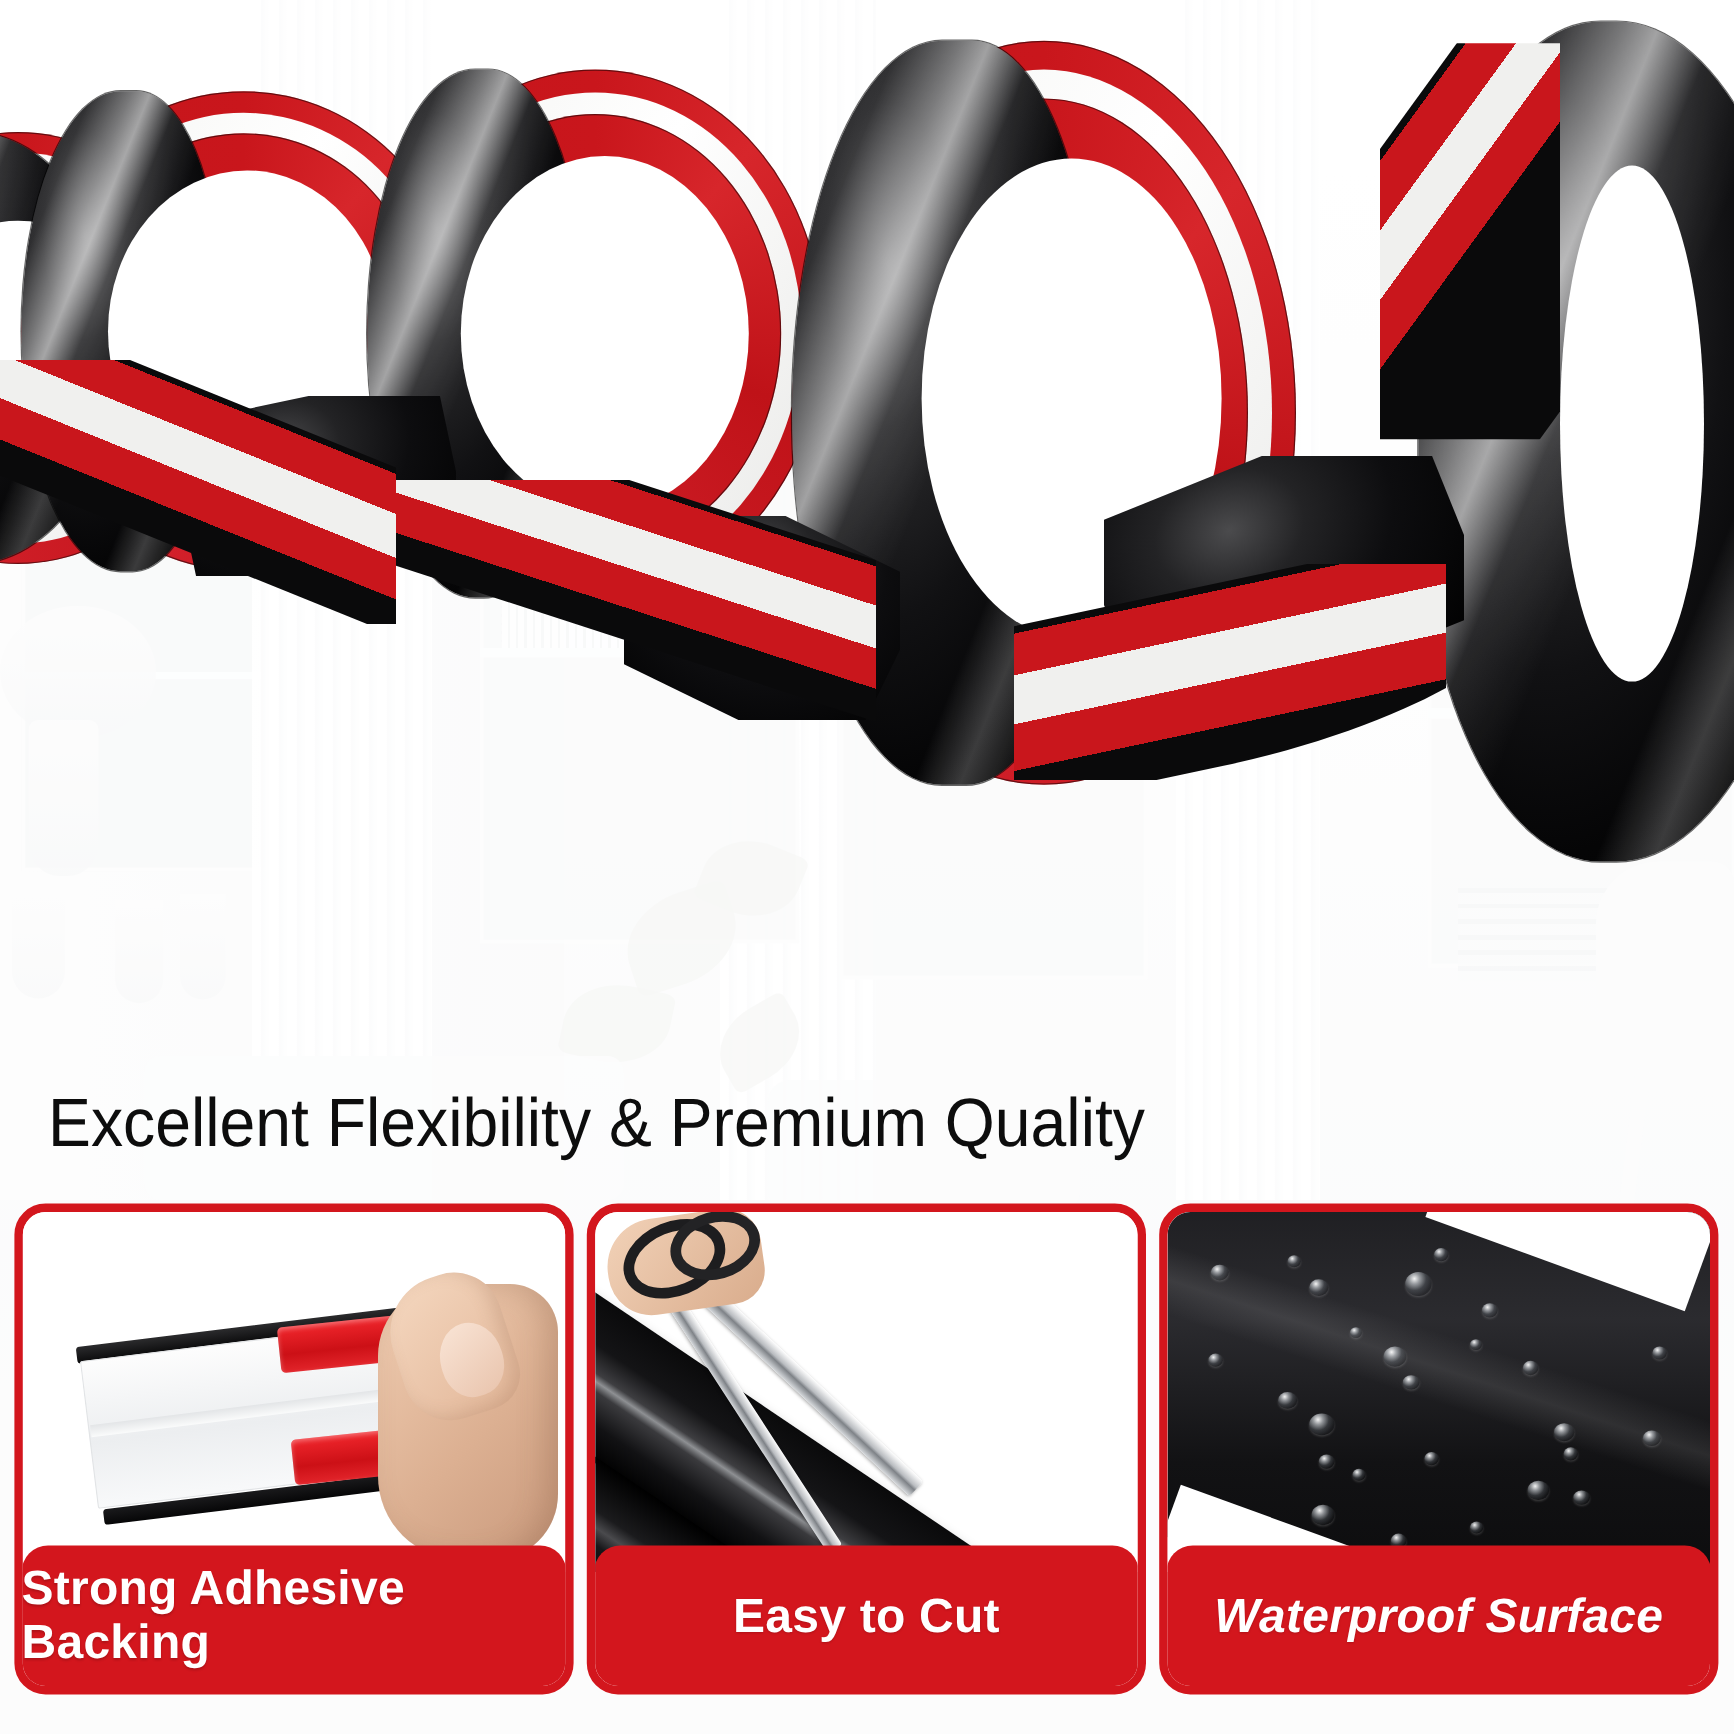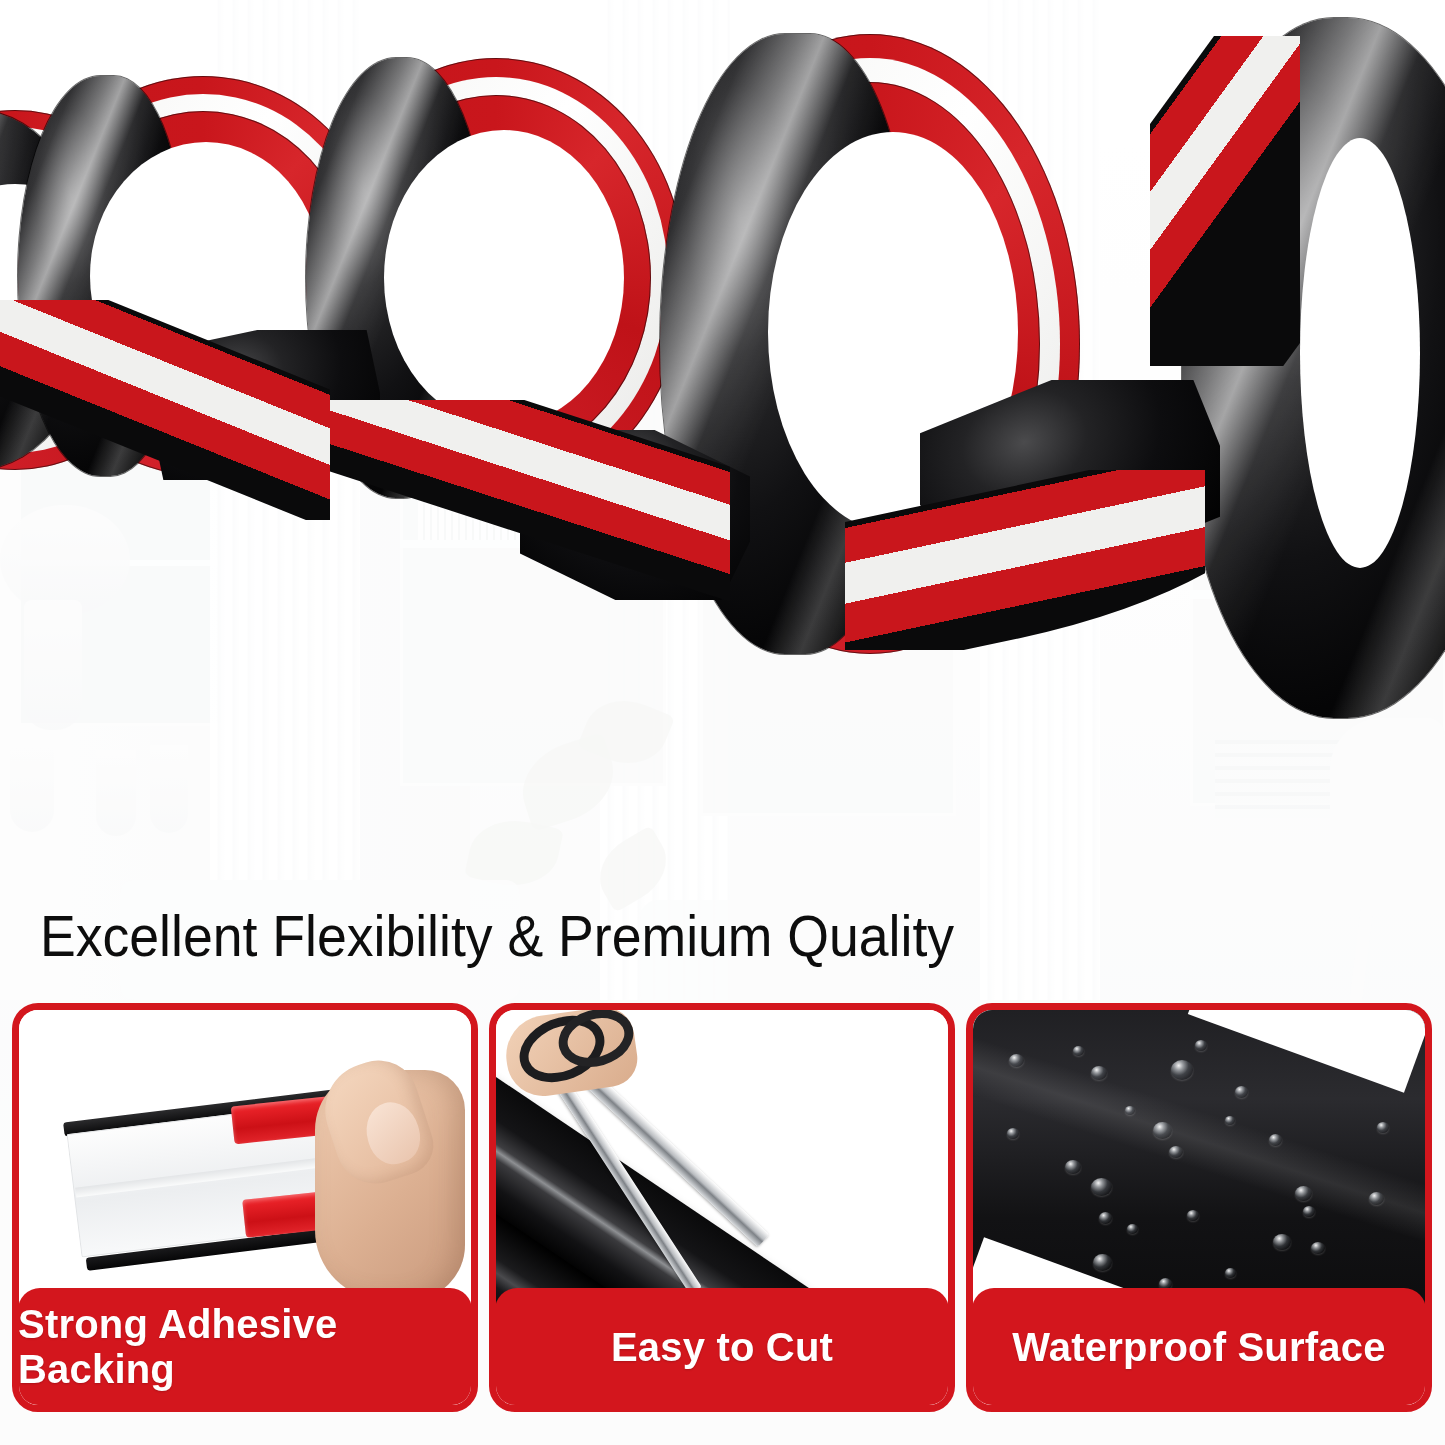--- a/index.html
+++ b/index.html
@@ -112,21 +112,21 @@
   .panel{
     position:absolute;top:0;height:409px;
     border:7px solid #D3161D;
     border-radius:26px;
     background:#ffffff;
     overflow:hidden;
     box-sizing:border-box;
   }
   .panel.p1{left:12px;width:466px;}
   .panel.p2{left:489px;width:466px;}
-  .panel.p3{left:966px;width:466px;}
+  .panel.p3{left:966px;width:466px;font-style:italic;}
   .panel-media{position:absolute;left:0;top:0;width:100%;height:300px;overflow:hidden;background:#fff;}
   .caption{
     position:absolute;left:-1px;right:-1px;bottom:-1px;height:118px;
     background:#D3161D;
     border-radius:22px;
     display:flex;align-items:center;justify-content:center;
     color:#ffffff;font-size:40px;font-weight:bold;
     letter-spacing:.2px;
     text-shadow:0 1px 2px rgba(0,0,0,.18);
   }

